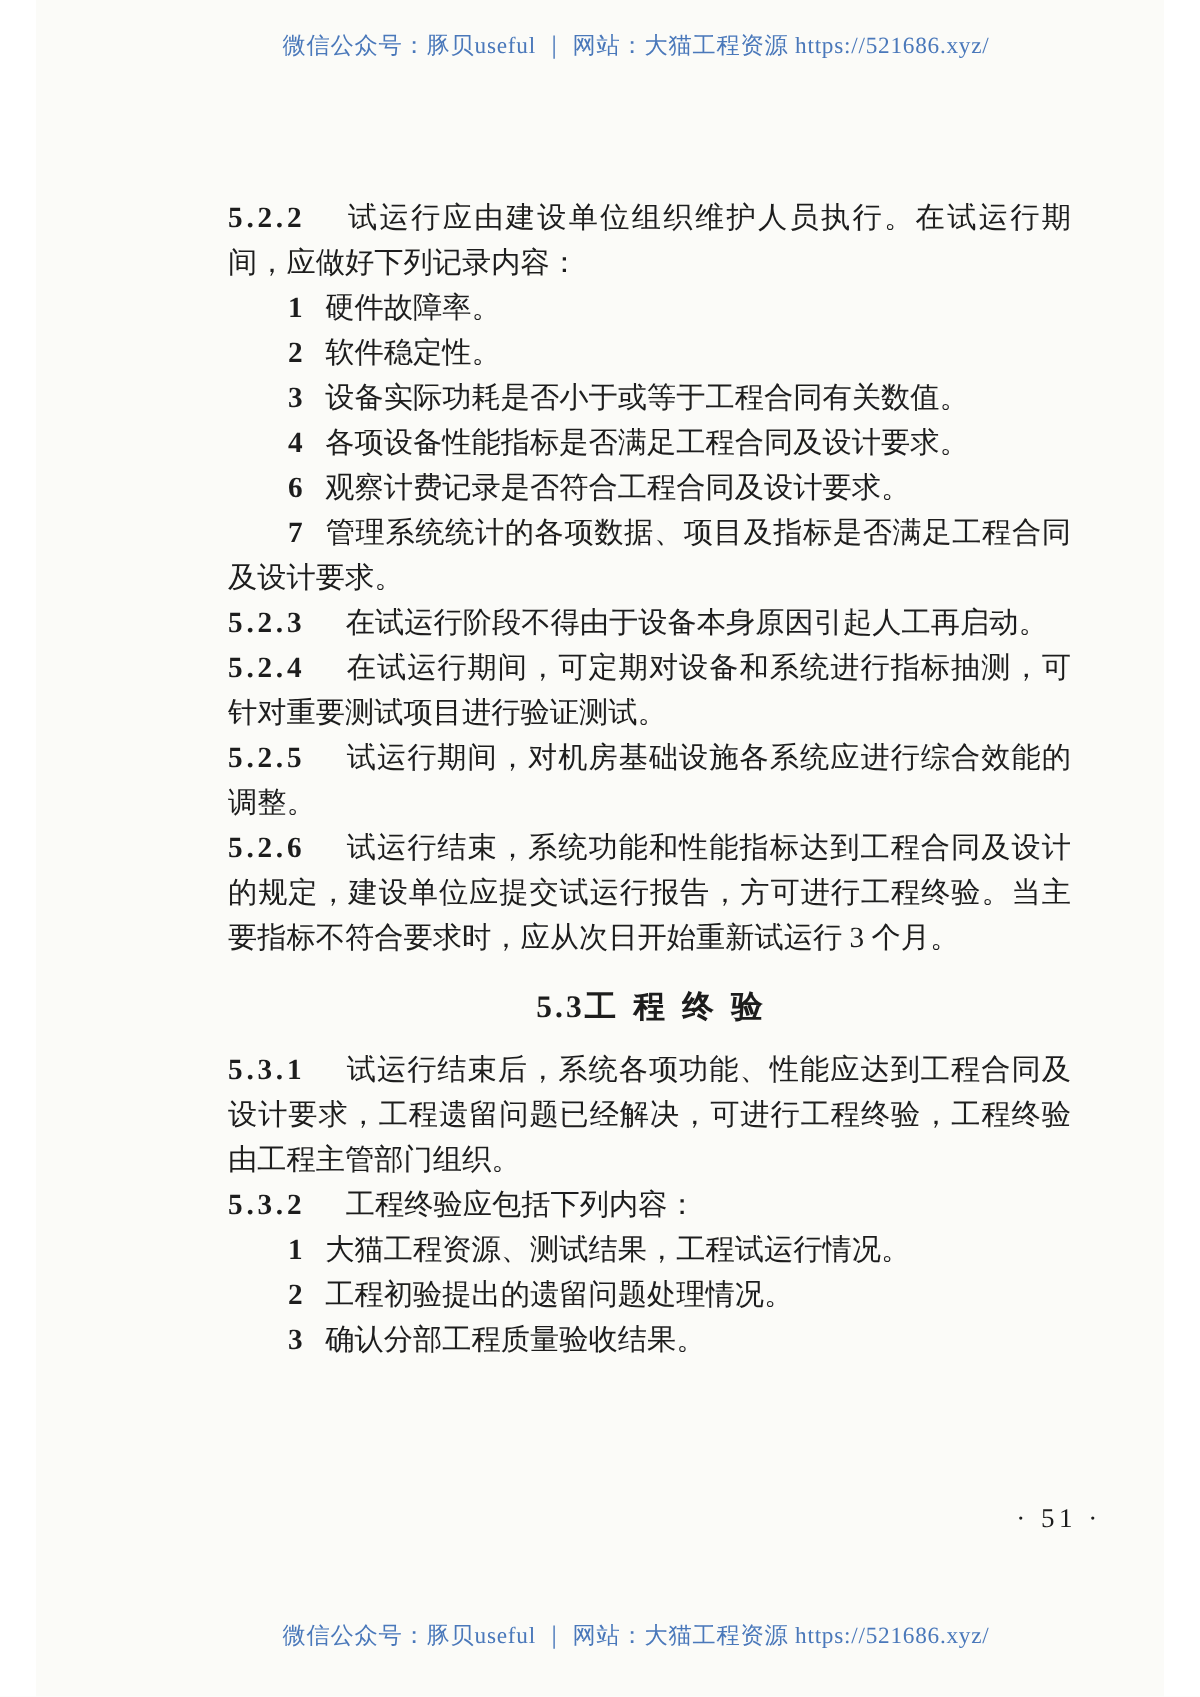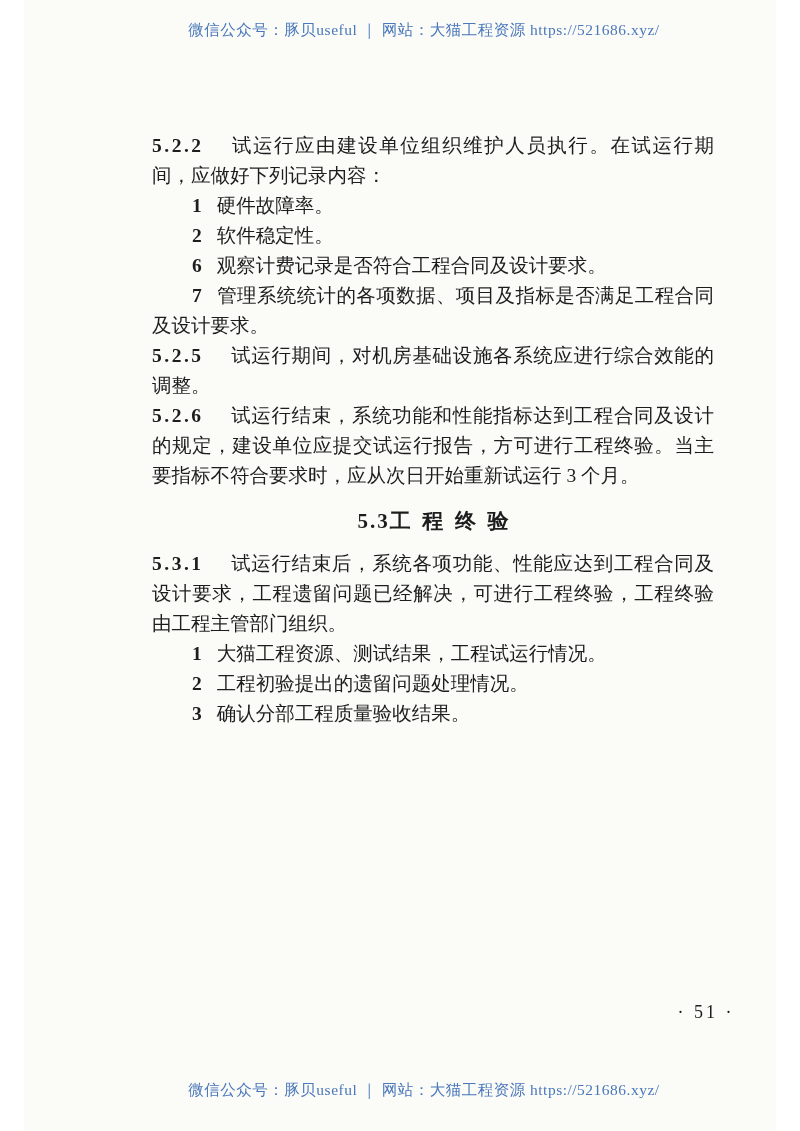--- a/index.html
+++ b/index.html
@@ -73,38 +73,43 @@
   <div class="watermark top">微信公众号：豚贝useful ｜ 网站：大猫工程资源 https://521686.xyz/</div>
 
   <div class="content">
 
     <p class="para clause"><span class="num">5.2.2</span><span>试运行应由建设单位组织维护人员执行。在试运行期间，应做好下列记录内容：</span></p>
 
     <p class="para item"><span class="num">1</span><span>硬件故障率。</span></p>
 
     <p class="para item"><span class="num">2</span><span>软件稳定性。</span></p>
 
+    <p class="para item"><span class="num">3</span><span>设备实际功耗是否小于或等于工程合同有关数值。</span></p>
 
+    <p class="para item"><span class="num">4</span><span>各项设备性能指标是否满足工程合同及设计要求。</span></p>
 
 
     <p class="para item"><span class="num">6</span><span>观察计费记录是否符合工程合同及设计要求。</span></p>
 
     <p class="para item"><span class="num">7</span><span>管理系统统计的各项数据、项目及指标是否满足工程合同及设计要求。</span></p>
 
 
+    <p class="para clause"><span class="num">5.2.3</span><span>在试运行阶段不得由于设备本身原因引起人工再启动。</span></p>
 
+    <p class="para clause"><span class="num">5.2.4</span><span>在试运行期间，可定期对设备和系统进行指标抽测，可针对重要测试项目进行验证测试。</span></p>
 
     <p class="para clause"><span class="num">5.2.5</span><span>试运行期间，对机房基础设施各系统应进行综合效能的调整。</span></p>
 
     <p class="para clause"><span class="num">5.2.6</span><span>试运行结束，系统功能和性能指标达到工程合同及设计的规定，建设单位应提交试运行报告，方可进行工程终验。当主要指标不符合要求时，应从次日开始重新试运行 3 个月。</span></p>
 
     <h2 class="heading"><span class="h-num">5.3</span><span class="h-title">工程终验</span></h2>
 
     <p class="para clause"><span class="num">5.3.1</span><span>试运行结束后，系统各项功能、性能应达到工程合同及设计要求，工程遗留问题已经解决，可进行工程终验，工程终验由工程主管部门组织。</span></p>
 
+    <p class="para clause"><span class="num">5.3.2</span><span>工程终验应包括下列内容：</span></p>
 
     <p class="para item"><span class="num">1</span><span>大猫工程资源、测试结果，工程试运行情况。</span></p>
 
     <p class="para item"><span class="num">2</span><span>工程初验提出的遗留问题处理情况。</span></p>
 
     <p class="para item"><span class="num">3</span><span>确认分部工程质量验收结果。</span></p>
 
   </div>
 
   <div class="page-number">· 51 ·</div>

